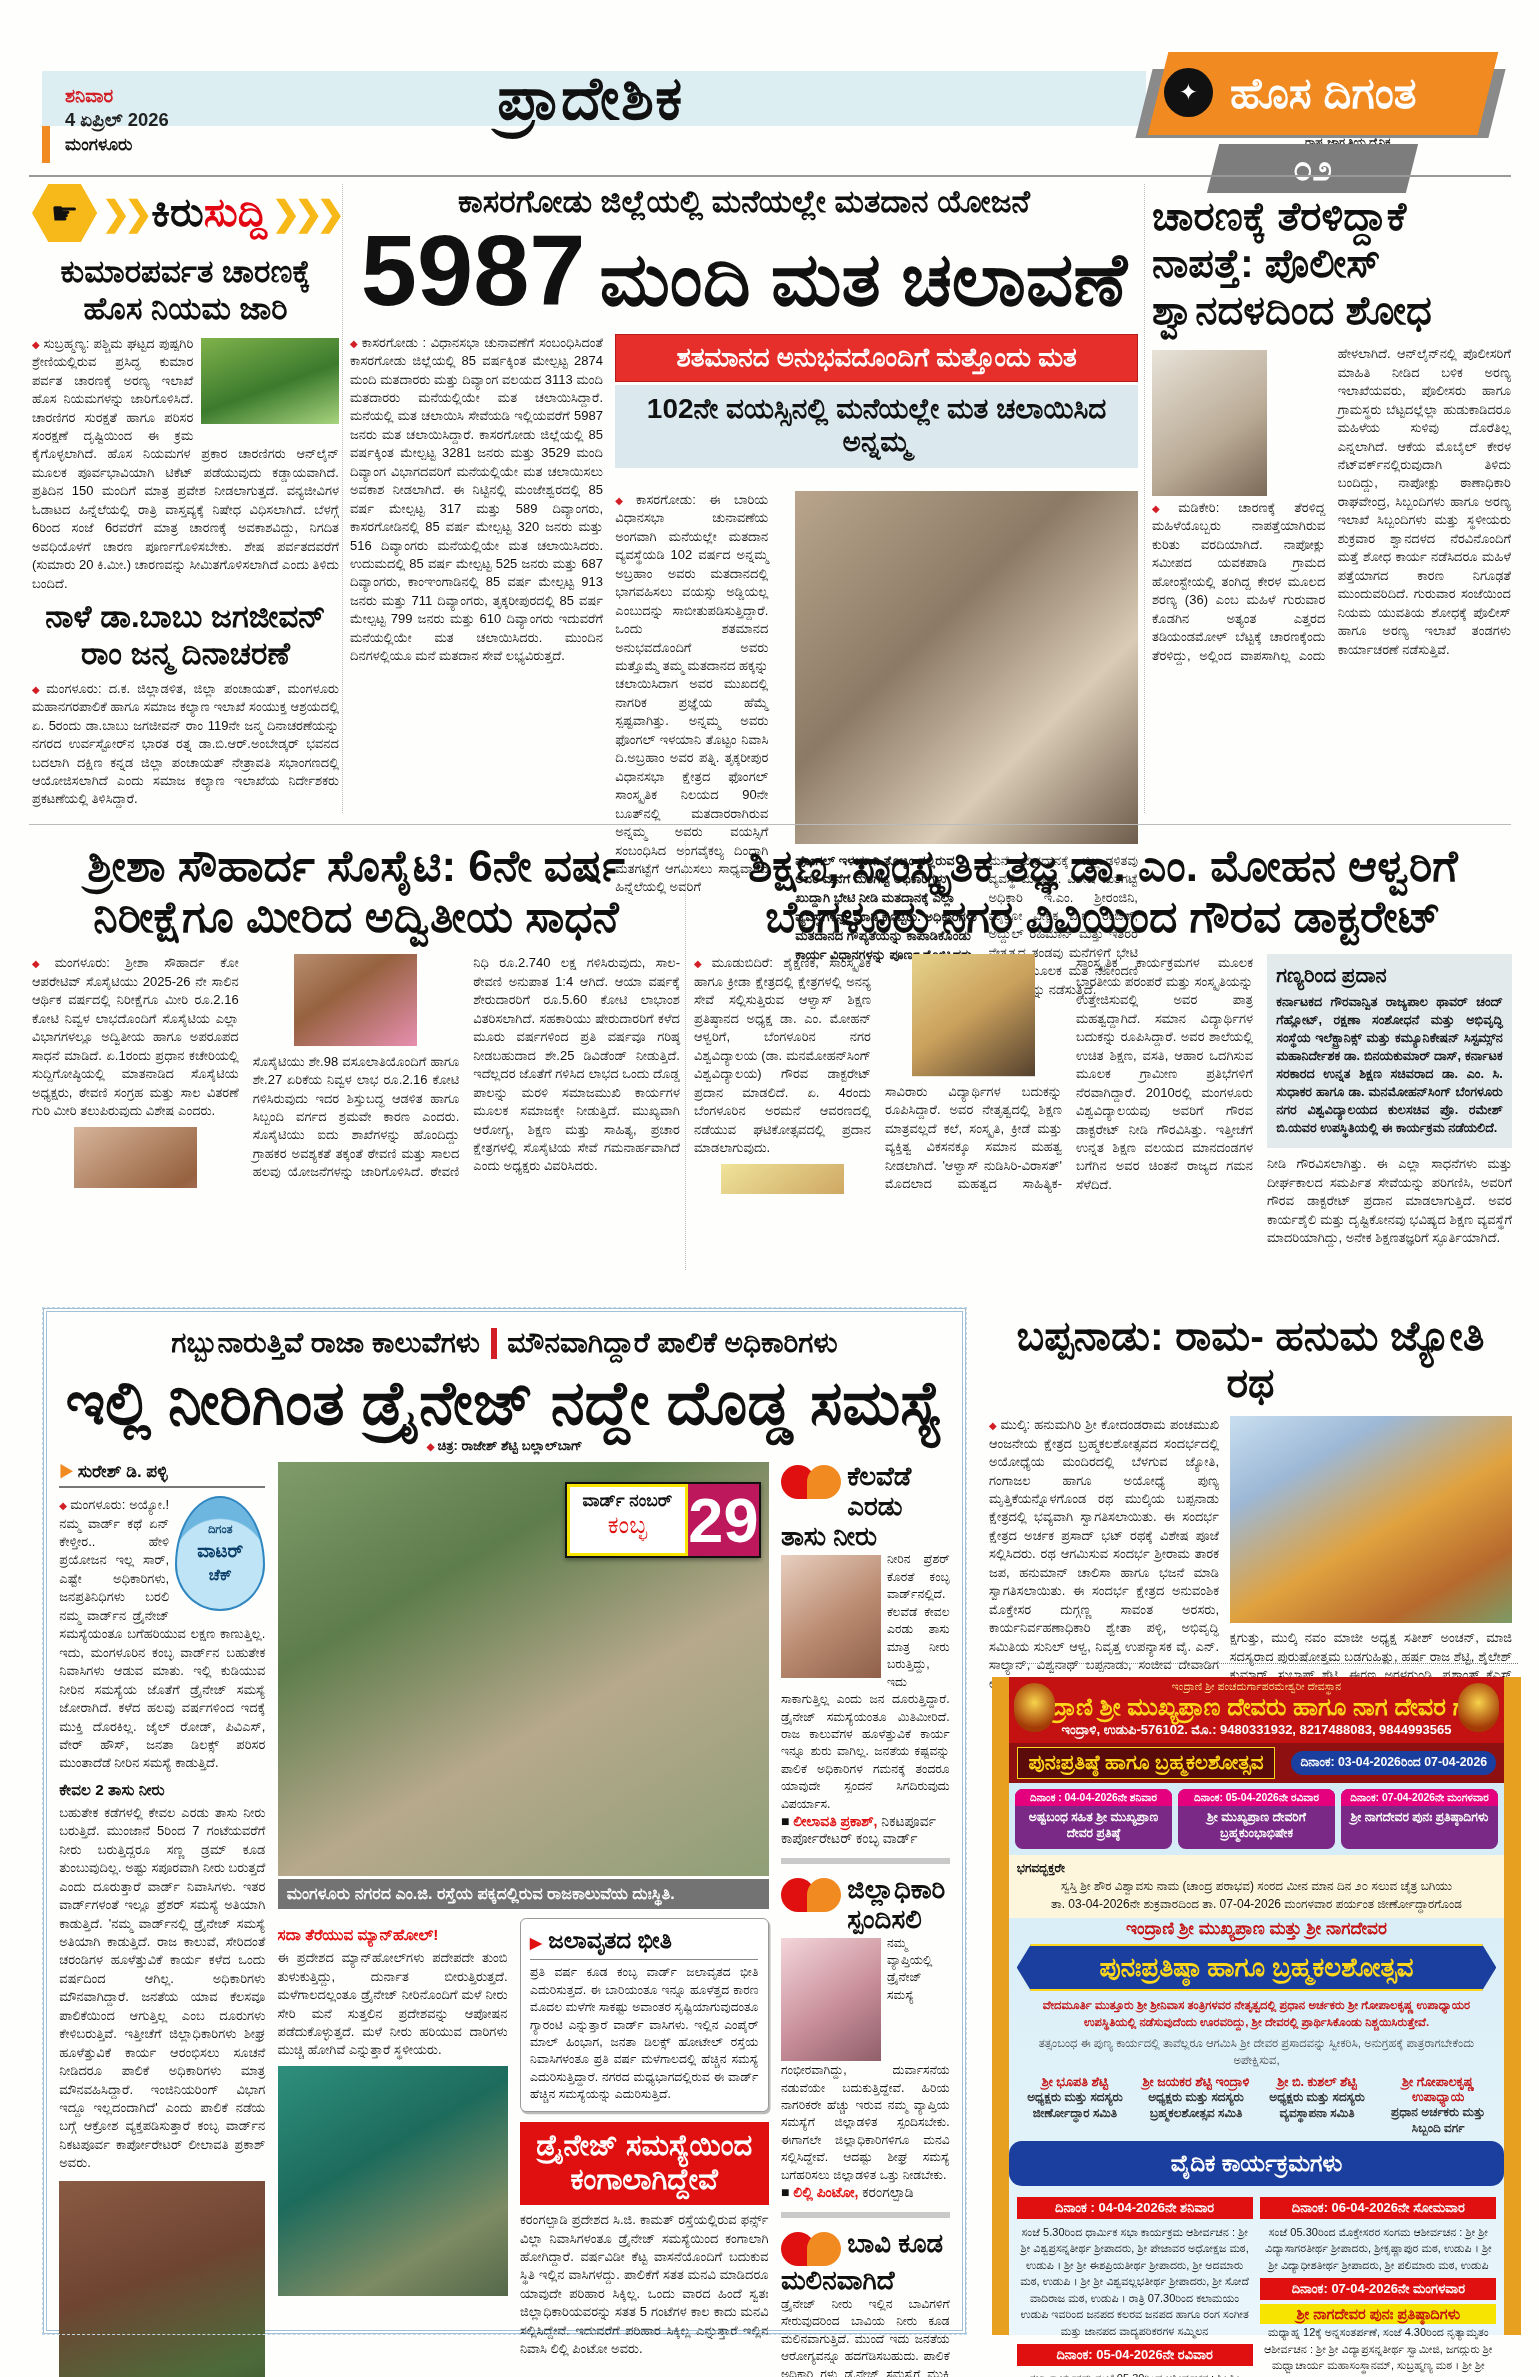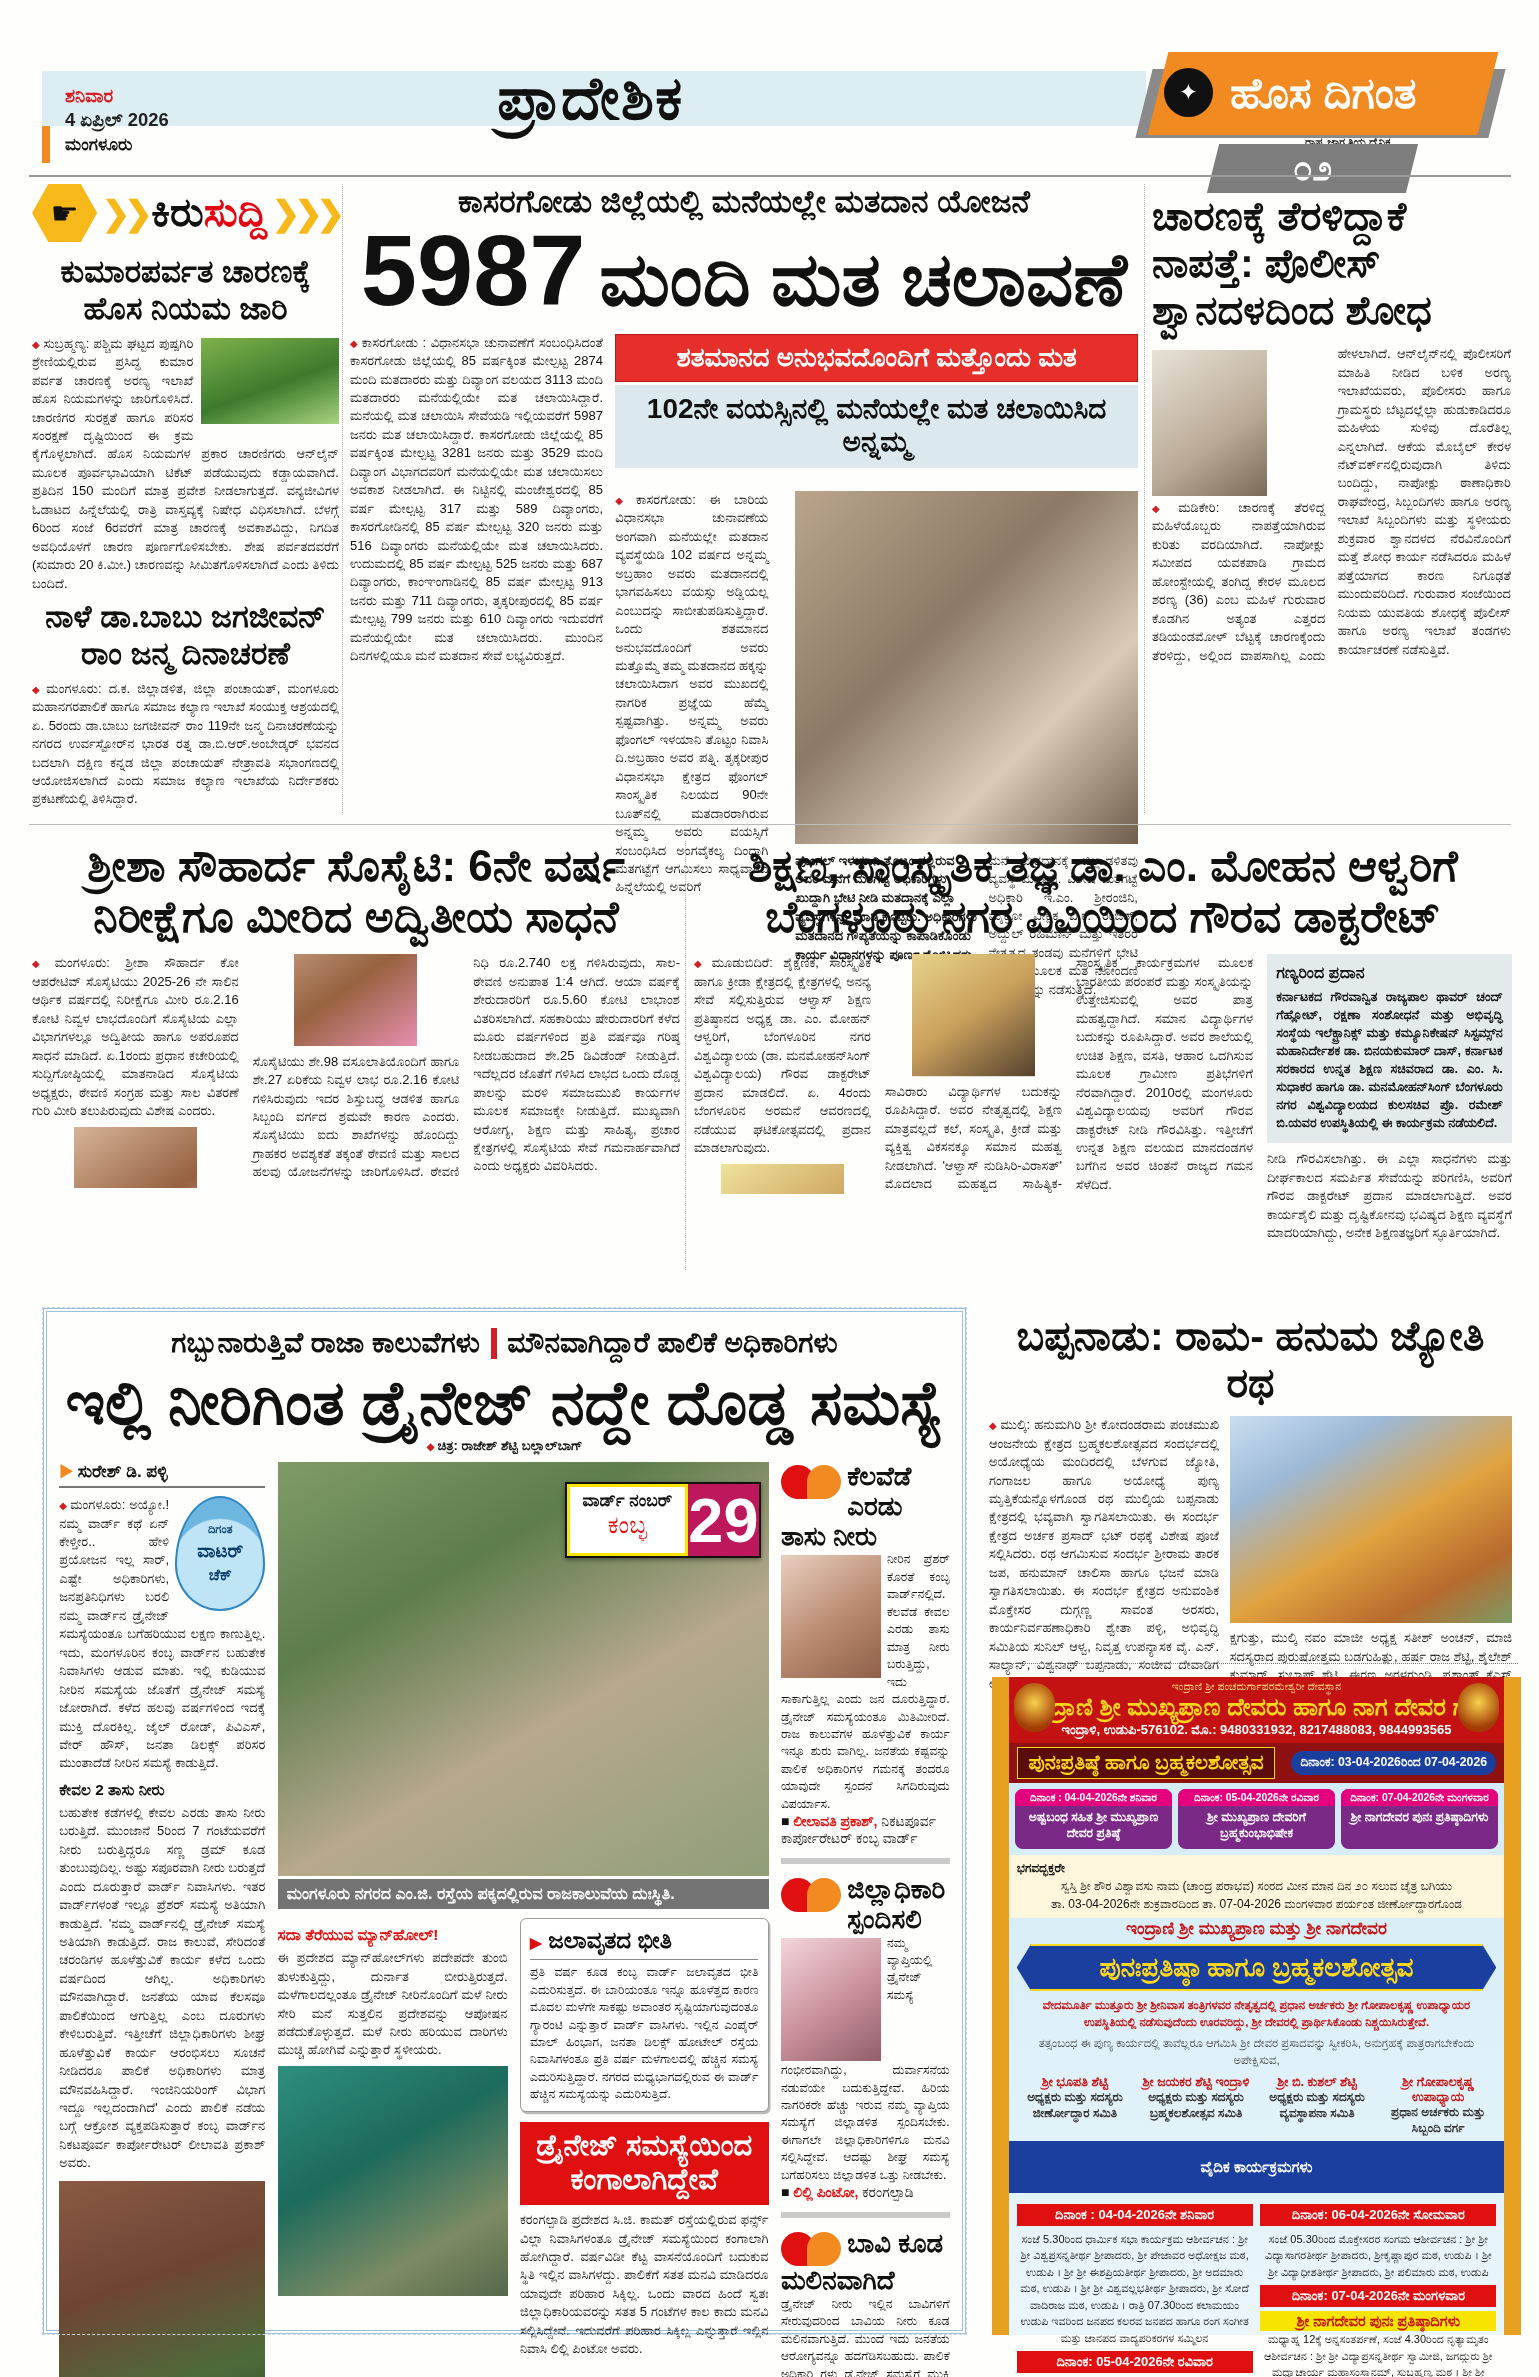--- a/index.html
+++ b/index.html
@@ -59,21 +59,21 @@
   .band-rule{position:absolute;left:29px;top:824px;width:1482px;height:0.8px;background:#bbb;}
   .srisha{position:absolute;left:32px;top:841px;width:648px;}
   .mid-head{font-size:44px;font-weight:bold;text-align:center;line-height:1.15;margin-bottom:12.3px;}
   .cols-3{column-count:3;column-gap:14px;}
   .portrait-sm{width:123px;height:153px;background:linear-gradient(145deg,#caa,#96623f 55%,#e7b Pink);background:linear-gradient(145deg,#d7b49a,#96623f 55%,#e78fb0);}
   .alva{position:absolute;left:694px;top:841px;width:818px;}
   .alva-grid{display:flex;gap:14px;}
   .alva-cols{flex:1;column-count:3;column-gap:14px;}
   .gray-box{width:245px;flex:none;}
   .gray-box .bx{background:#e3eaec;padding:9.2px 9.2px 10.7px;}
-  .gray-box h4{margin:0 0 6.1px;font-size:16px;}
+  .gray-box h4{margin:0 0 6.1px;font-size:20px;}
   
   .feature{position:absolute;left:43px;top:1308px;width:923px;height:1026px;border:4.6px double #9fc0d8;outline:1.5px dashed #c3d7e4;padding:10.7px 12.3px;box-sizing:border-box;}
   .feat-kicker{display:flex;justify-content:center;align-items:center;gap:10.7px;font-size:28px;font-weight:bold;margin-top:4.6px;}
   .feat-kicker .bar{width:6.1px;height:31px;background:#d21f26;}
   .feat-head{font-size:61px;font-weight:bold;text-align:center;line-height:1.05;margin:10.7px 0 3.1px;}
   .feat-credit{text-align:center;font-size:13px;font-weight:bold;margin-bottom:7.7px;}
   .feat-grid{display:flex;gap:12.3px;}
   .fcolA{width:206px;flex:none;}
   .byline{font-size:17px;font-weight:bold;border-bottom:2.3px solid #777;padding-bottom:4.6px;margin-bottom:7.7px;}
   .byline .arrow{color:#f18a21;}
@@ -136,21 +136,21 @@
   .pbox .ptxt{font-size:12.3px;font-weight:bold;padding:4.6px 3.1px 0;line-height:1.3;}
   .ad-cream{background:#fdf6dc;text-align:center;font-size:12px;padding:4.6px 7.7px;line-height:1.5;}
   .ad-redline{color:#c41111;font-weight:bold;text-align:center;font-size:17px;margin:1.5px 0;}
   .ad-blue-ribbon{background:#1a3f9e;color:#ffd71c;font-size:26px;font-weight:bold;text-align:center;padding:6.1px 4.6px;border-top:2.3px solid #ffd71c;border-bottom:2.3px solid #ffd71c;clip-path:polygon(3% 0,97% 0,100% 50%,97% 100%,3% 100%,0 50%);margin:4.6px 7.7px;}
   .ad-para{font-size:11.5px;padding:1.5px 10.7px;text-align:center;line-height:1.5;color:#444;}
   .ad-para .hl{color:#c41111;font-weight:bold;}
   .ad-names{display:flex;gap:4.6px;padding:4.6px 7.7px;}
   .ad-name{flex:1;text-align:center;}
   .ad-name .n{color:#c41111;font-weight:bold;font-size:12.7px;}
   .ad-name .r{font-size:12px;font-weight:bold;color:#333;line-height:1.3;}
-  .ad-band{background:#1a3f9e;color:#fff;font-size:15px;font-weight:bold;text-align:center;padding:17px;}
+  .ad-band{background:#1a3f9e;color:#fff;font-size:23px;font-weight:bold;text-align:center;padding:9px;border-radius:13px;}
   .ad-sched{display:flex;gap:7.7px;padding:6.1px 7.7px 9.2px;}
   .sch-col{flex:1;}
   .sch-date{background:#e01010;color:#fff;font-weight:bold;font-size:13px;text-align:center;padding:3.1px 1.5px;margin:4.6px 0;}
   .sch-txt{font-size:11px;text-align:center;line-height:1.5;}
   .sch-yel{background:#f7e400;color:#c41111;font-weight:bold;font-size:14.6px;text-align:center;padding:1.5px;}
   .clear{clear:both;}
 </style>
 </head>
 <body>
 

